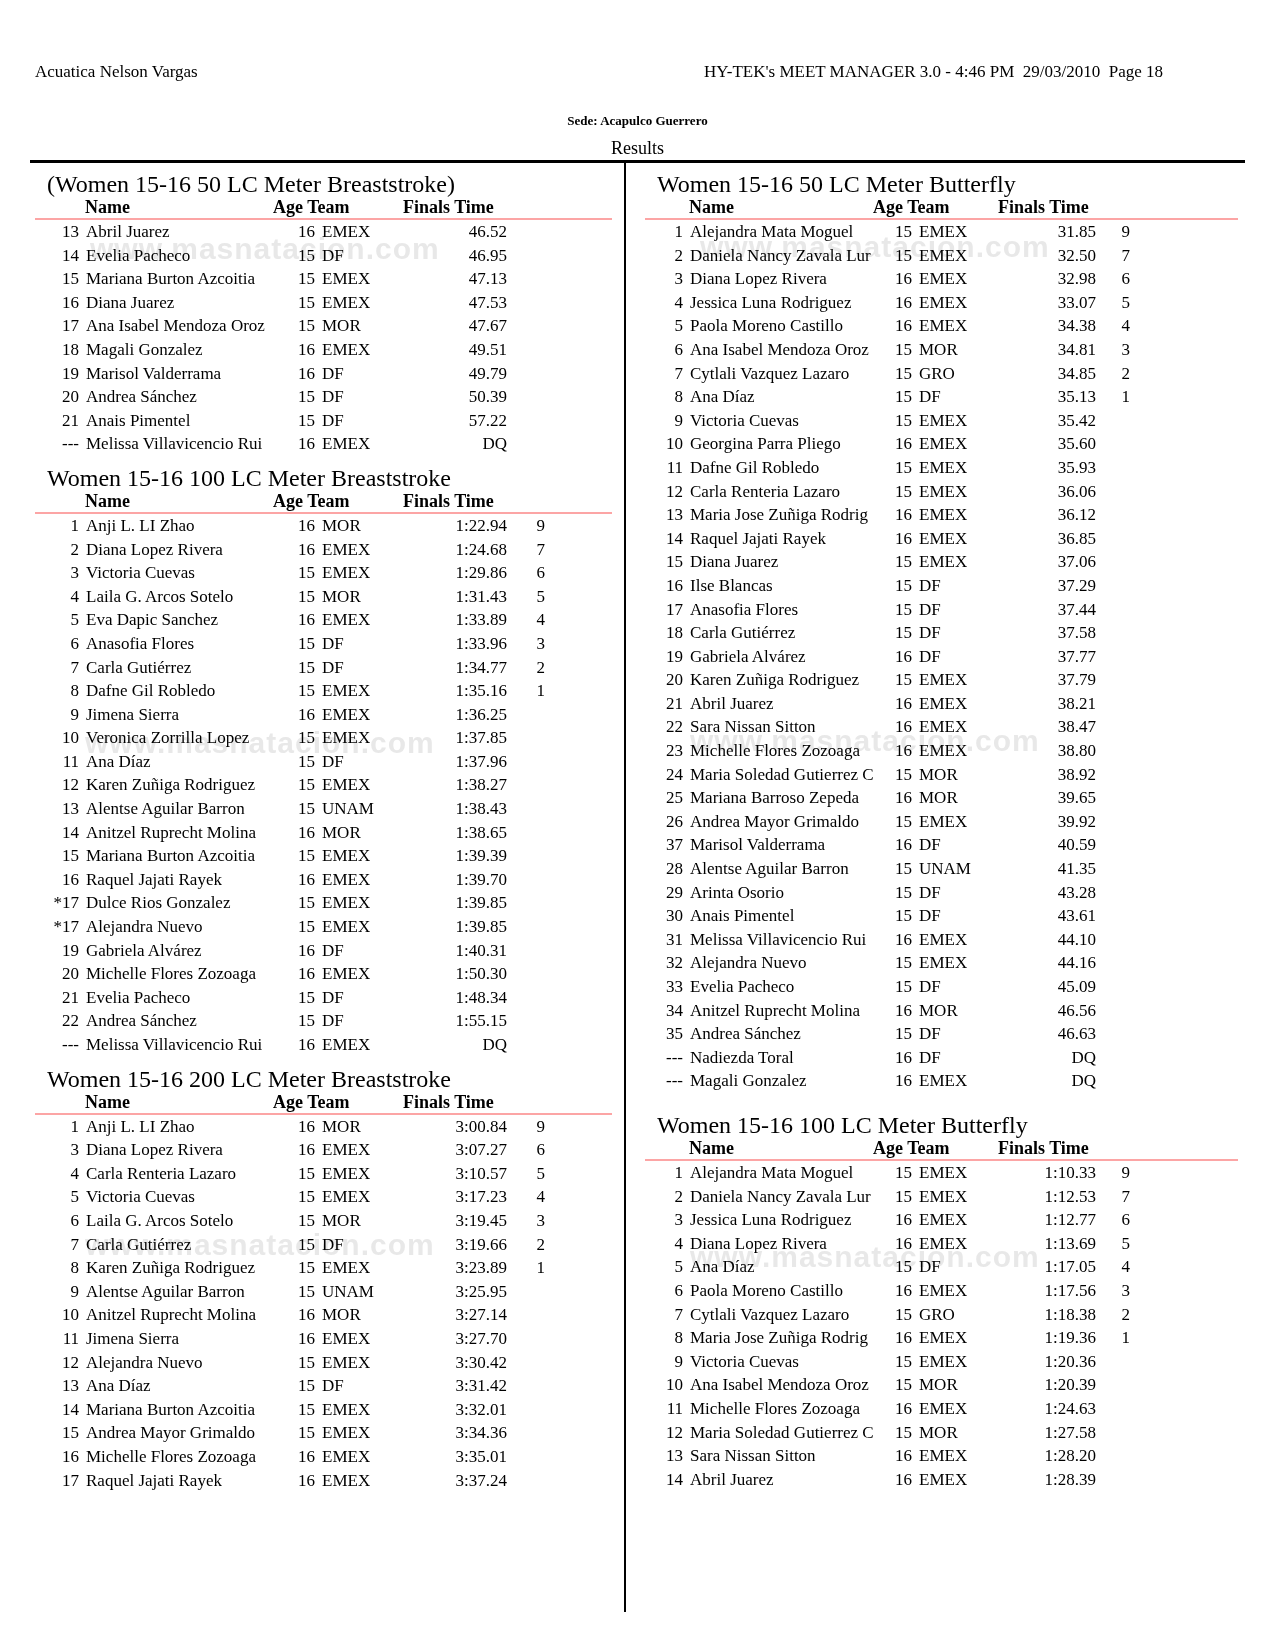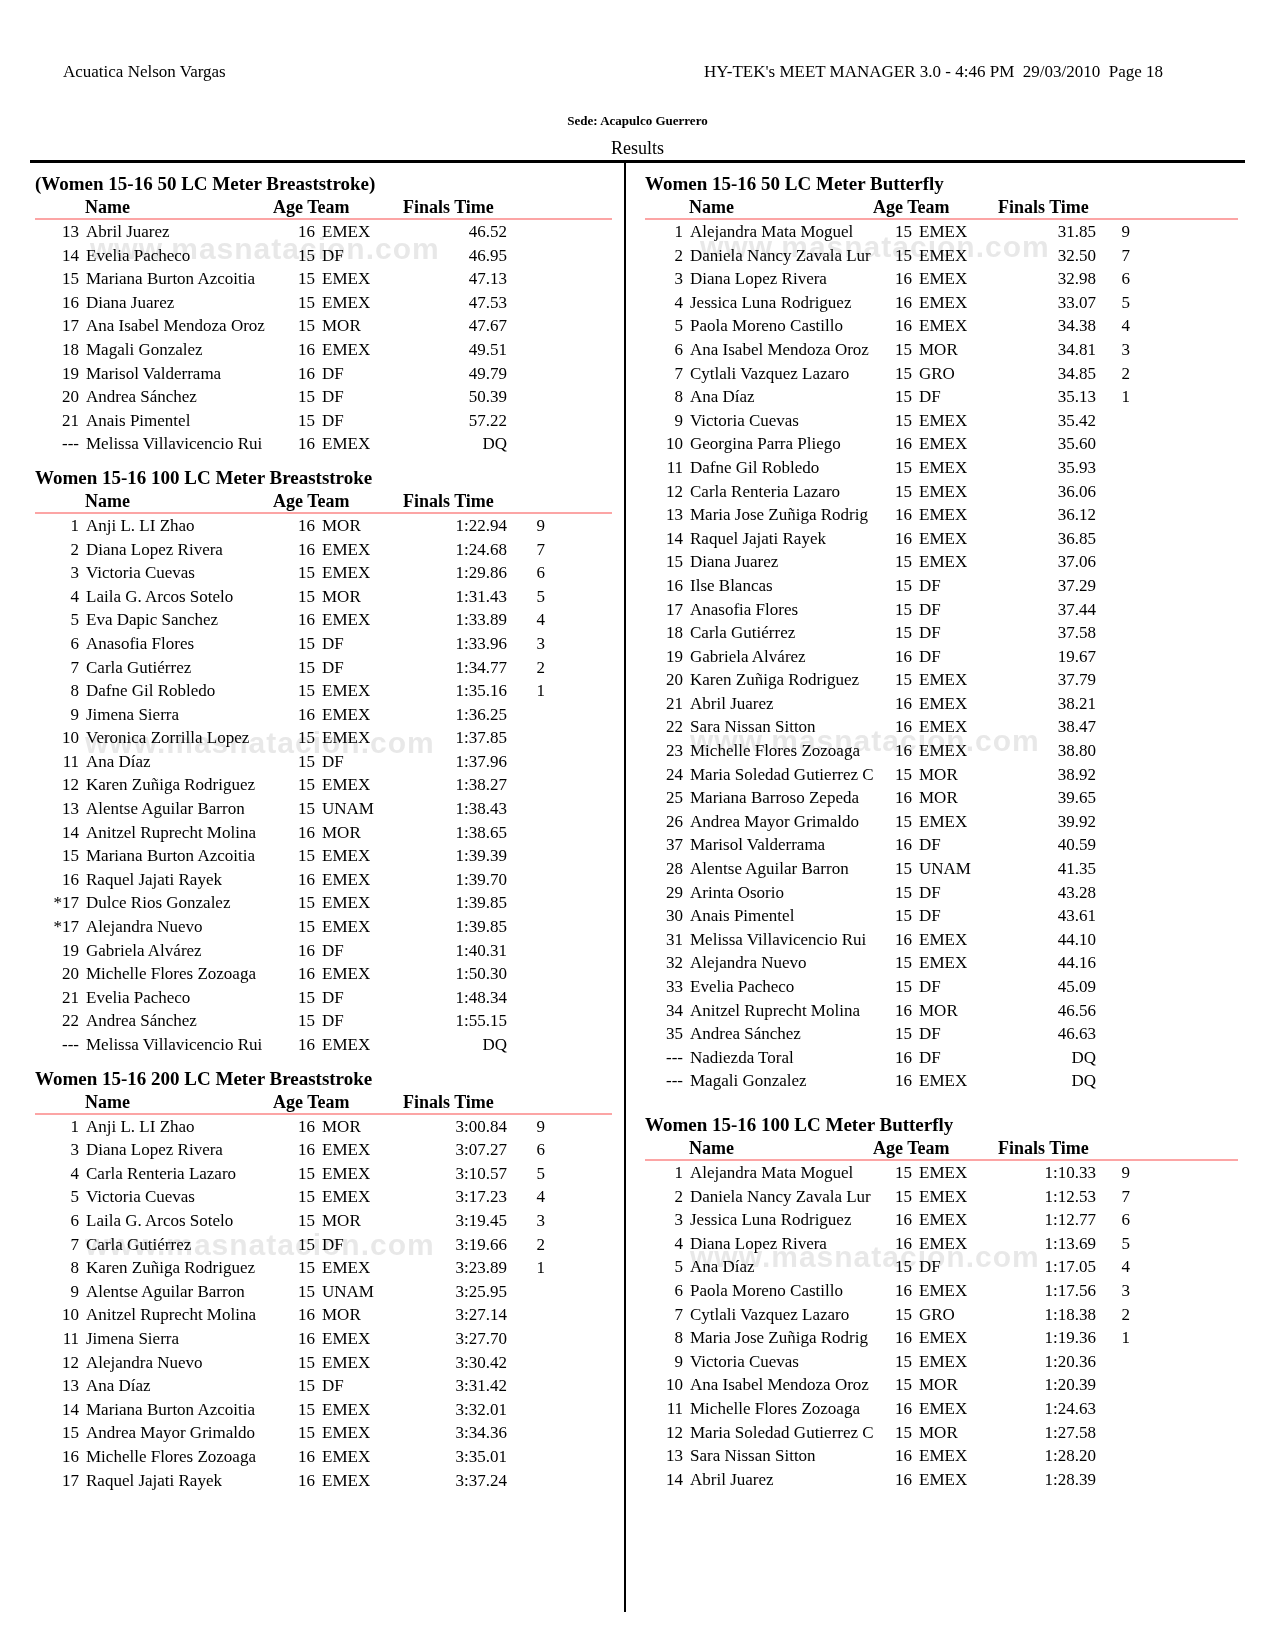--- a/index.html
+++ b/index.html
@@ -3,39 +3,39 @@
 <meta charset="utf-8">
 <style>
   html,body { margin:0; padding:0; background:#888; }
   .page {
     position:relative; width:1275px; height:1650px; background:#ffffff;
     font-family:"Liberation Serif","DejaVu Serif",serif; color:#000;
     overflow:hidden; margin:0 auto;
   }
   .hdr-line {
     position:absolute; top:62px; left:35px; right:112px;
-    display:flex; justify-content:space-between; font-size:17px; white-space:pre;margin-left:28px;
+    display:flex; justify-content:space-between; font-size:17px; white-space:pre;
   }
   .doc-title { position:absolute; top:86px; left:0; width:100%; text-align:center;
     font-weight:bold; font-size:20px; }
   .sede { position:absolute; top:113px; left:0; width:100%; text-align:center;
     font-weight:bold; font-size:13px; }
   .results-label { position:absolute; top:138px; left:0; width:100%; text-align:center;
     font-weight:normal; font-size:18px; }
   .top-rule { position:absolute; top:160px; left:30px; width:1215px; height:3px; background:#000; }
   .vert-rule { position:absolute; top:163px; left:624px; width:2px; height:1449px; background:#000; }
 
   .col { position:absolute; top:166px; }
   .col-left  { left:35px;  width:577px; }
   .col-right { left:645px; width:593px; }
 
   .section { margin-top:10px; }
   .section.first { margin-top:6px; }
   .section.mt-lg { margin-top:20px; }
-  .sec-title { font-weight:bold; font-size:19px; line-height:24px; white-space:nowrap; }
+  .sec-title { font-weight:normal; font-size:24px; line-height:24px; white-space:nowrap;margin-left:12px; }
 
   .thead { position:relative; height:22px; border-bottom:2px solid #fca5a5;
     font-weight:bold; font-size:18px; }
   .thead span { position:absolute; bottom:0; white-space:nowrap; }
   .col-left  .h-name    { left:50px; }
   .col-left  .h-ageteam { left:238px; }
   .col-left  .h-ftime   { left:368px; }
   .col-right .h-name    { left:44px; }
   .col-right .h-ageteam { left:228px; }
   .col-right .h-ftime   { left:353px; }
@@ -664,21 +664,21 @@
             <span class="cell c-age">15</span>
             <span class="cell c-team">DF</span>
             <span class="cell c-time">37.58</span>
             <span class="cell c-pts"></span>
           </div>
           <div class="trow">
             <span class="cell c-place">19</span>
             <span class="cell c-name">Gabriela Alvárez</span>
             <span class="cell c-age">16</span>
             <span class="cell c-team">DF</span>
-            <span class="cell c-time">19.67</span>
+            <span class="cell c-time">37.77</span>
             <span class="cell c-pts"></span>
           </div>
           <div class="trow">
             <span class="cell c-place">20</span>
             <span class="cell c-name">Karen Zuñiga Rodriguez</span>
             <span class="cell c-age">15</span>
             <span class="cell c-team">EMEX</span>
             <span class="cell c-time">37.79</span>
             <span class="cell c-pts"></span>
           </div>

